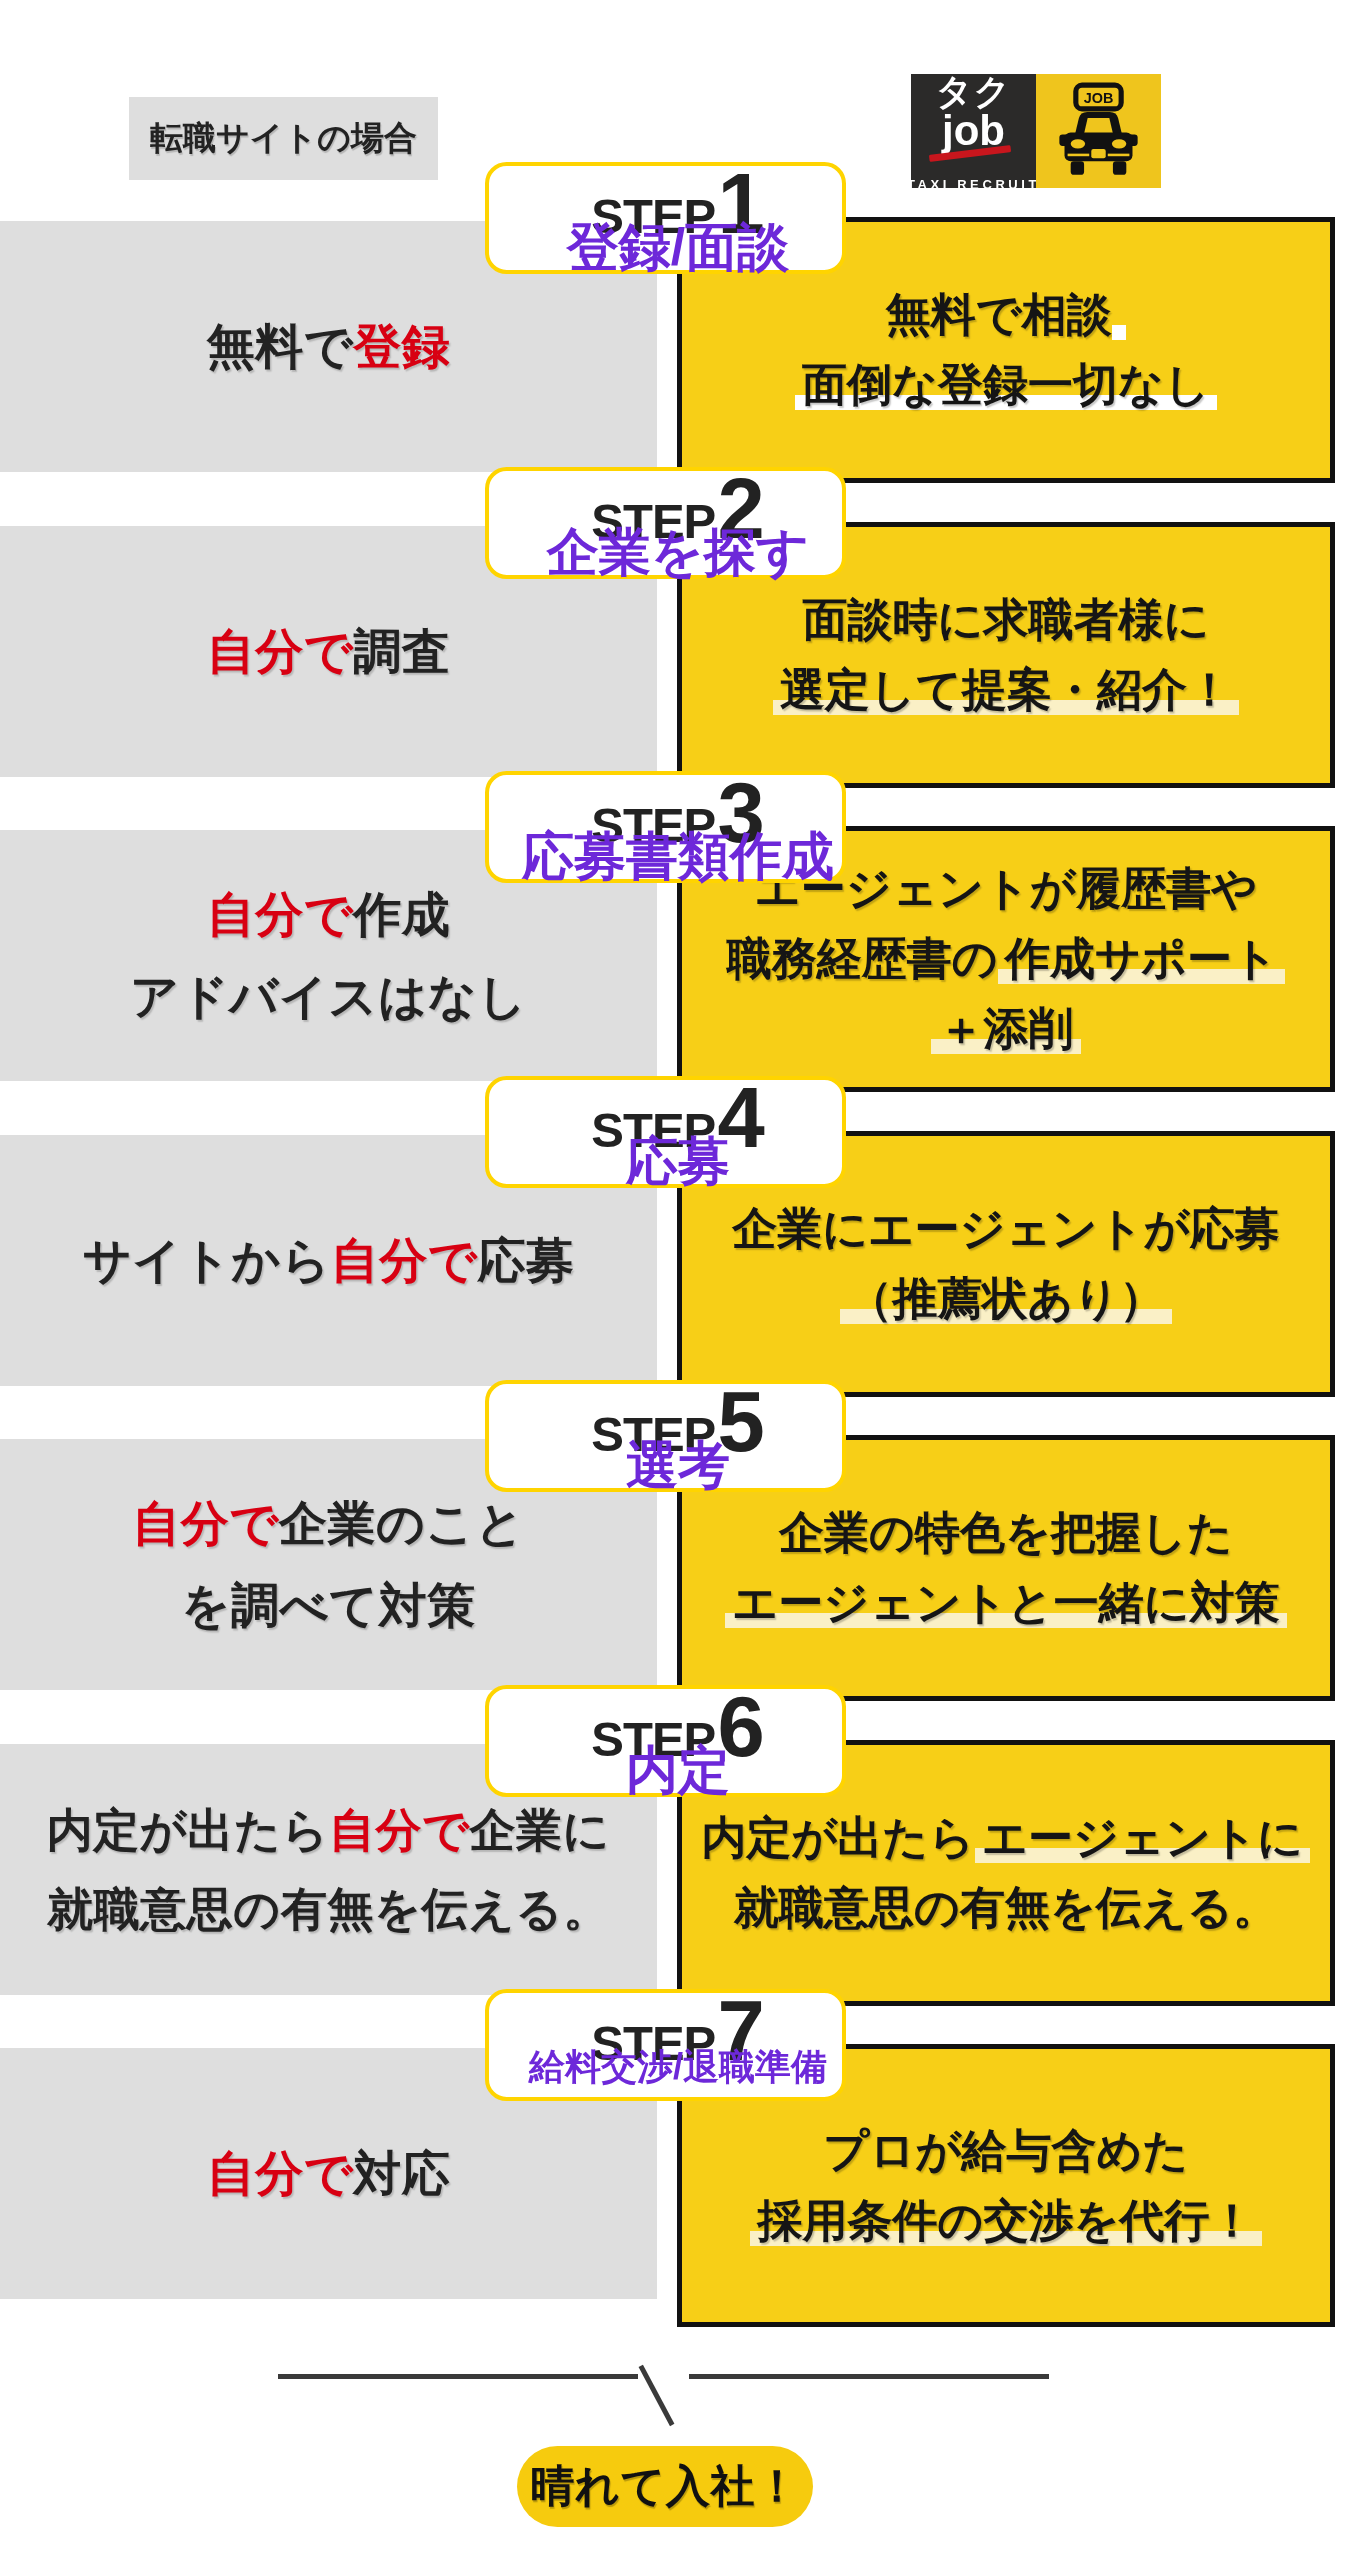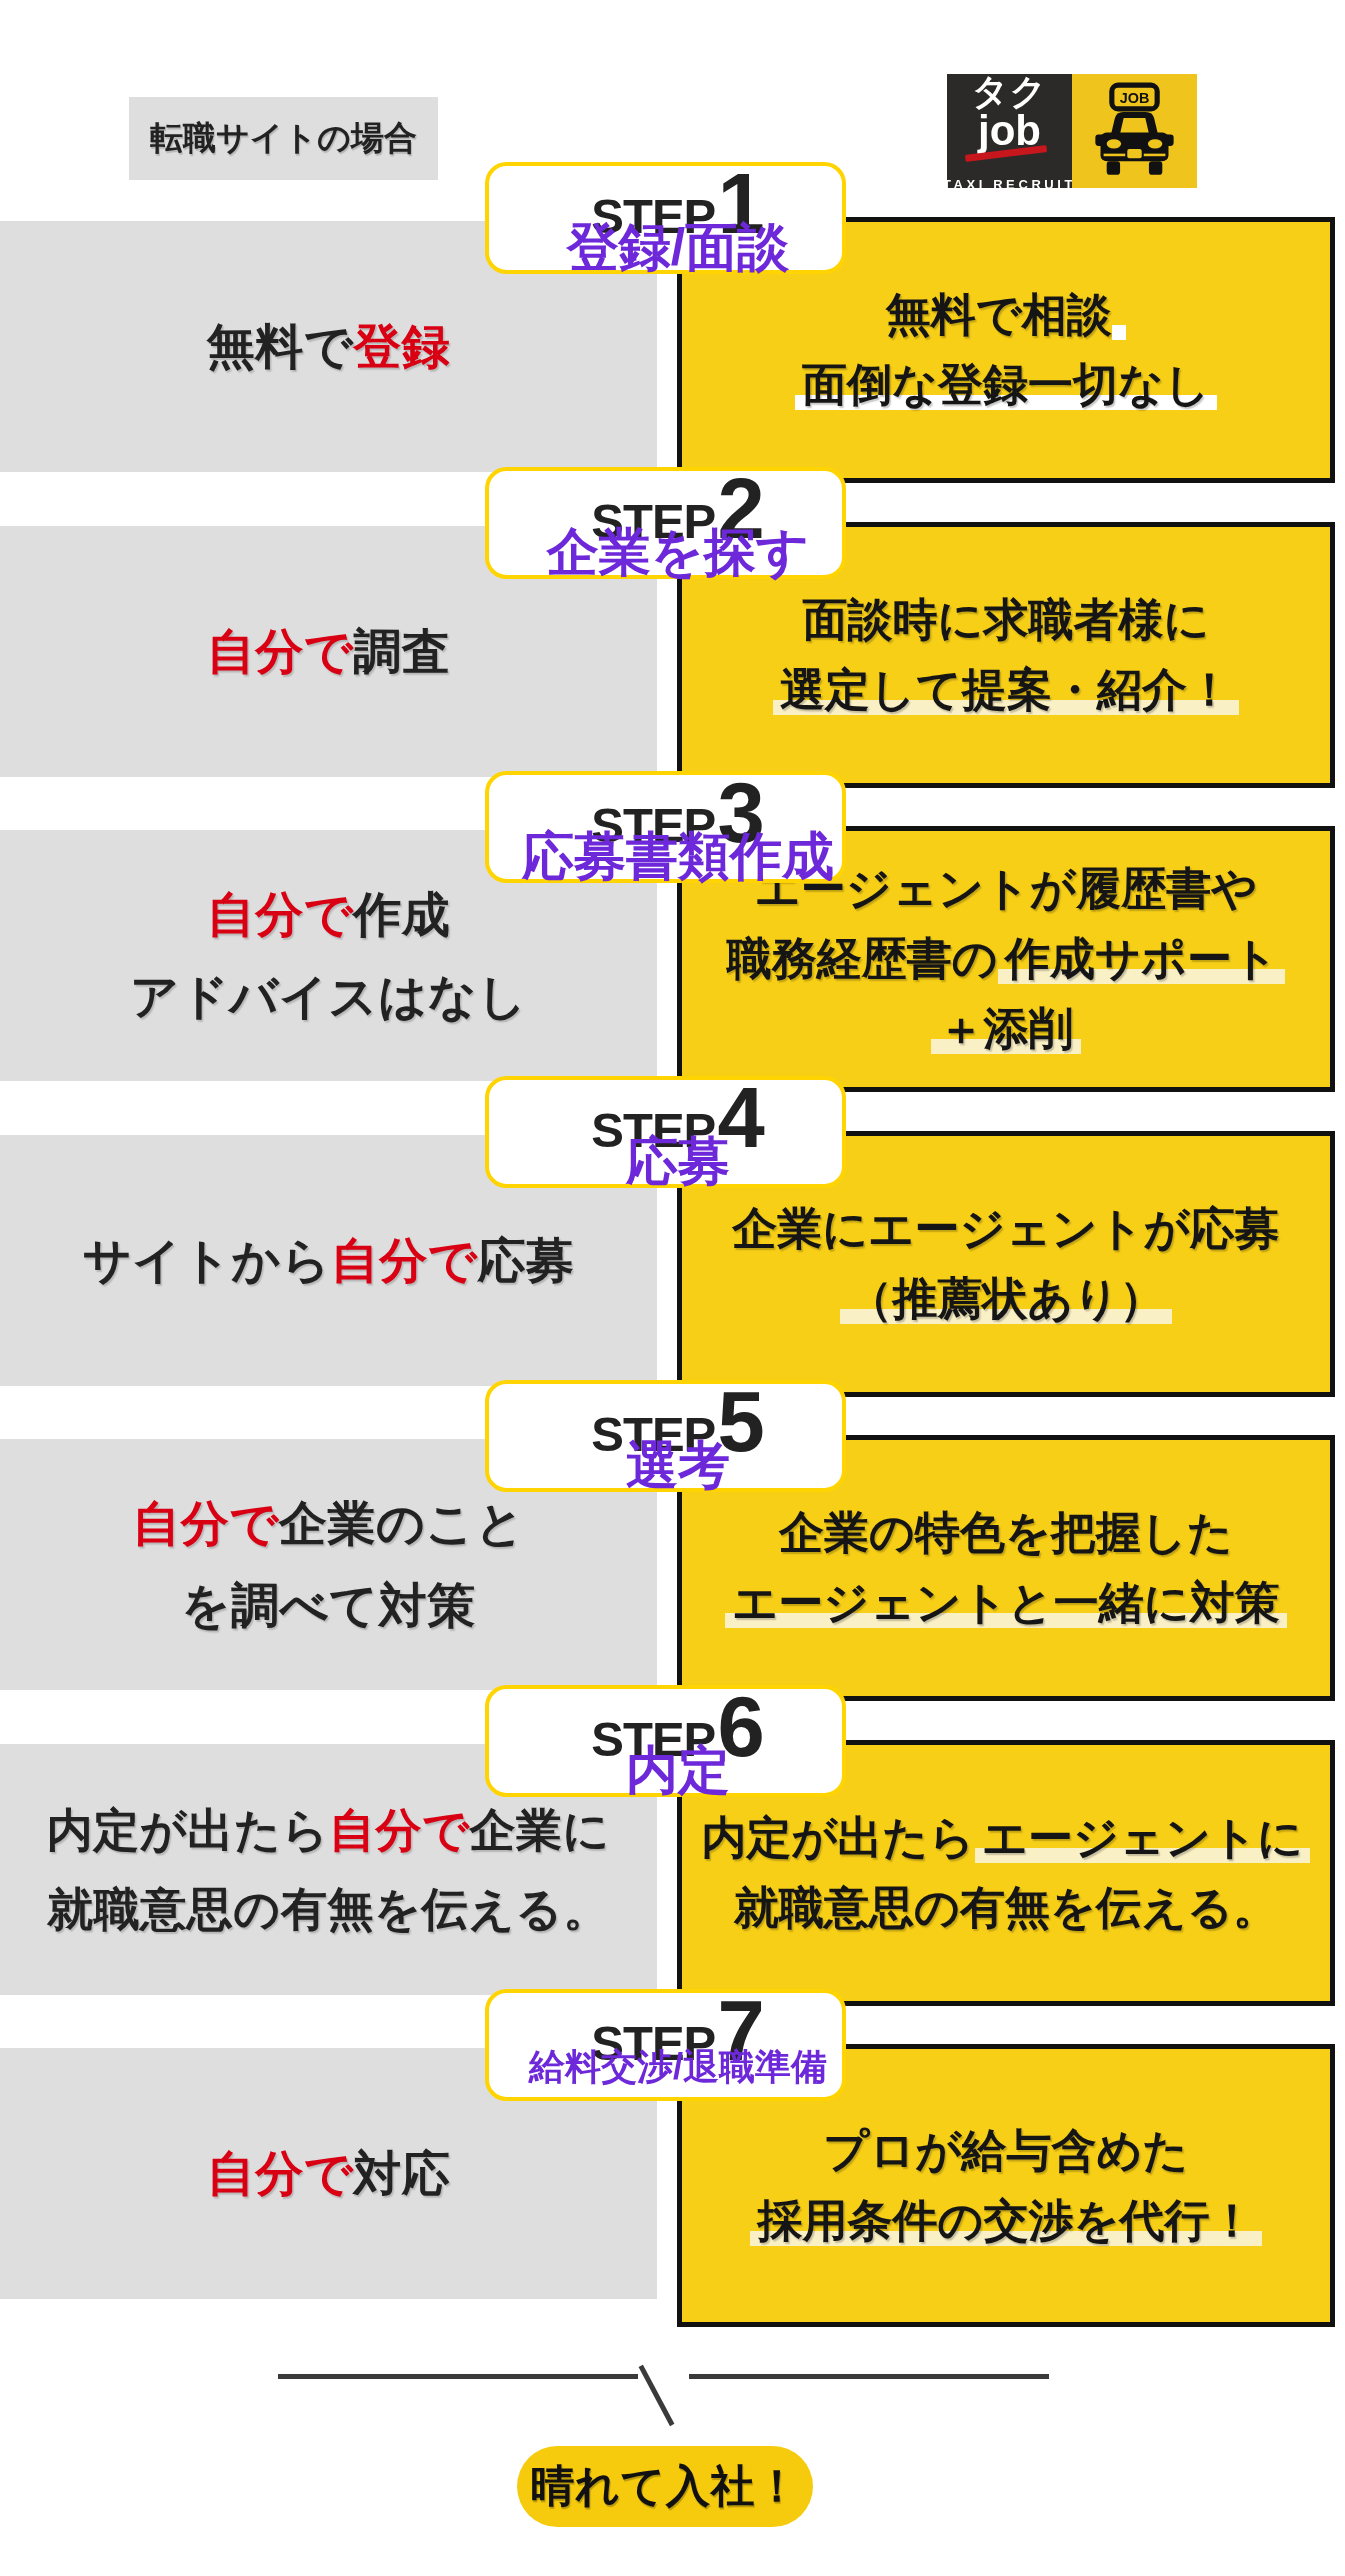--- a/index.html
+++ b/index.html
@@ -11,21 +11,21 @@
   html,body{margin:0;padding:0;}
   body{width:1345px;height:2576px;background:#ffffff;font-family:"Liberation Sans","DejaVu Sans",sans-serif;}
   .canvas{position:relative;width:1345px;height:2576px;overflow:hidden;background:#fff;}
 
   
   .header-label{position:absolute;left:129px;top:97px;width:309px;height:83px;background:var(--gray);
     display:flex;align-items:center;justify-content:center;font-size:33px;font-weight:bold;color:#222;
     text-shadow:1px 1.5px 1px rgba(0,0,0,.18);}
 
   
-  .logo{position:absolute;left:911px;top:74px;width:286px;height:114px;display:flex;justify-content:flex-end;}
+  .logo{position:absolute;left:911px;top:74px;width:286px;height:114px;display:flex;}
   .logo-left{width:125px;height:114px;background:var(--logo-black);color:#fff;display:flex;flex-direction:column;
     align-items:center;justify-content:center;padding-top:3.1px;}
   .logo-kana{font-size:36px;font-weight:bold;line-height:1;letter-spacing:1px;}
   .logo-job{font-size:42px;font-weight:bold;line-height:.95;position:relative;margin-top:1px;}
   .logo-underline{position:absolute;width:82px;height:6.7px;background:var(--logo-red);left:-13px;bottom:-6.2px;
     transform:rotate(-7deg);border-radius:1.5px;}
   .logo-tagline{font-size:13px;font-weight:bold;letter-spacing:3.6px;margin-top:26px;white-space:nowrap;}
   .logo-right{width:125px;height:114px;background:var(--logo-yellow);display:flex;align-items:center;justify-content:center;}
   .logo-right svg{width:103px;height:103px;}
 

